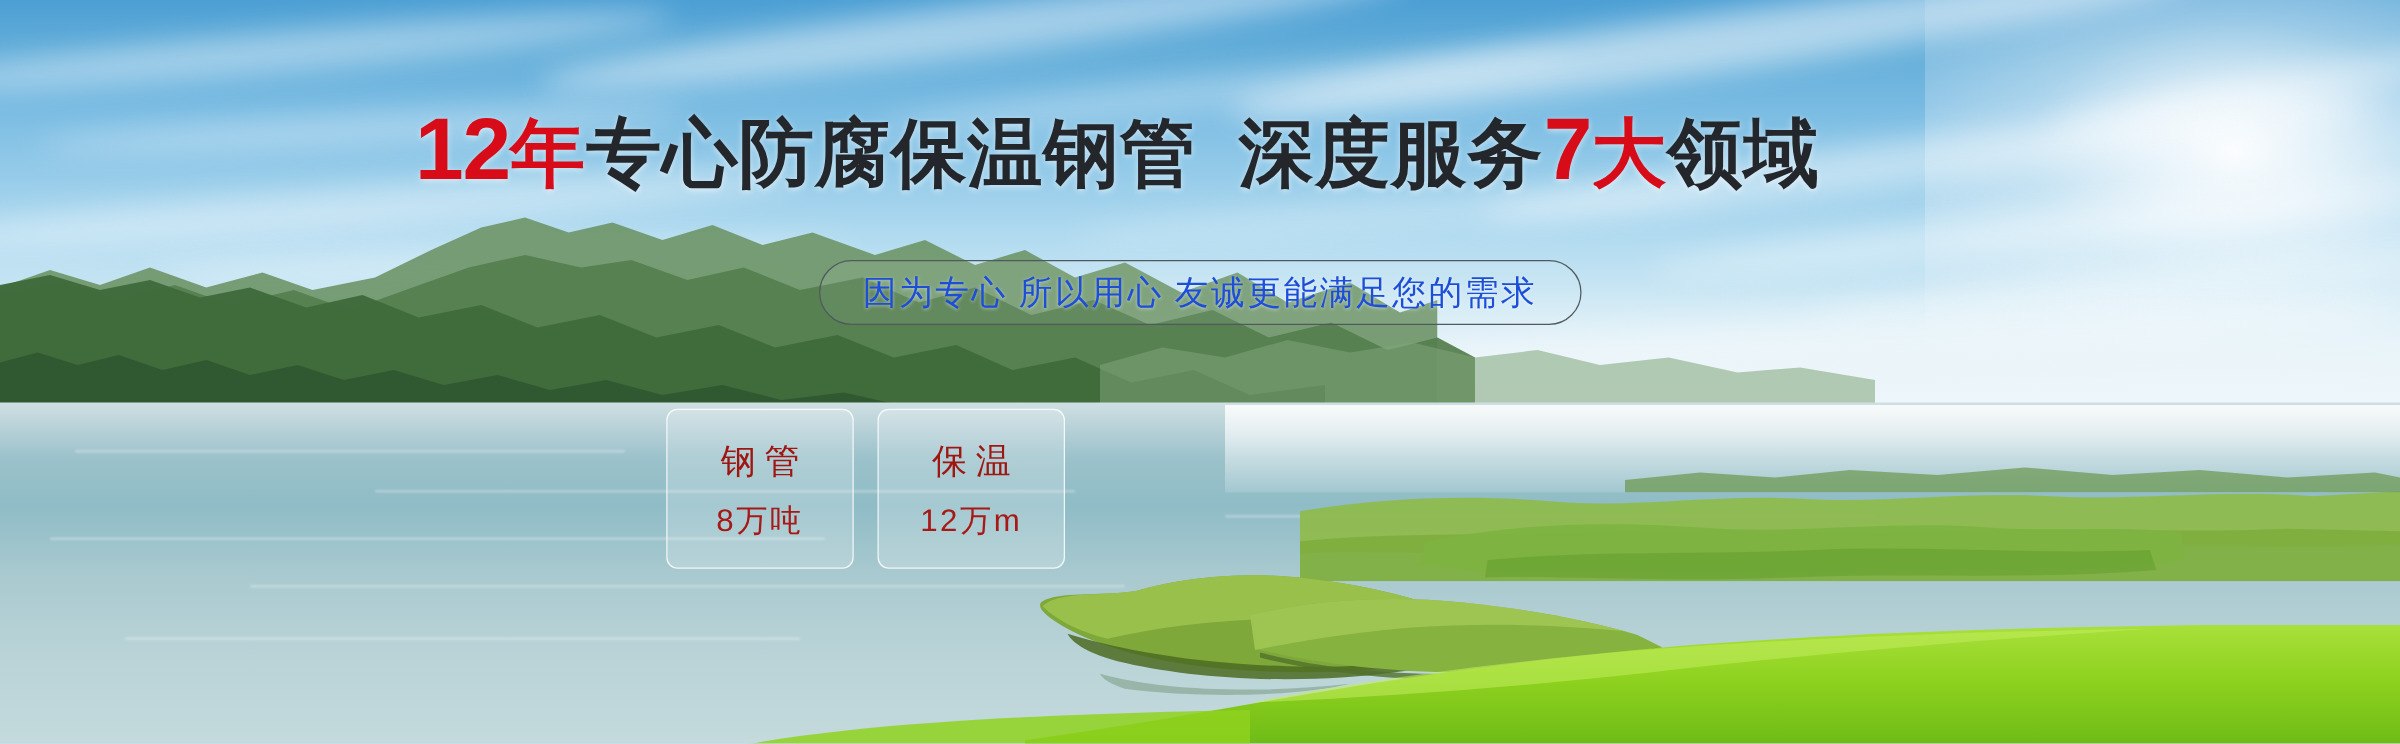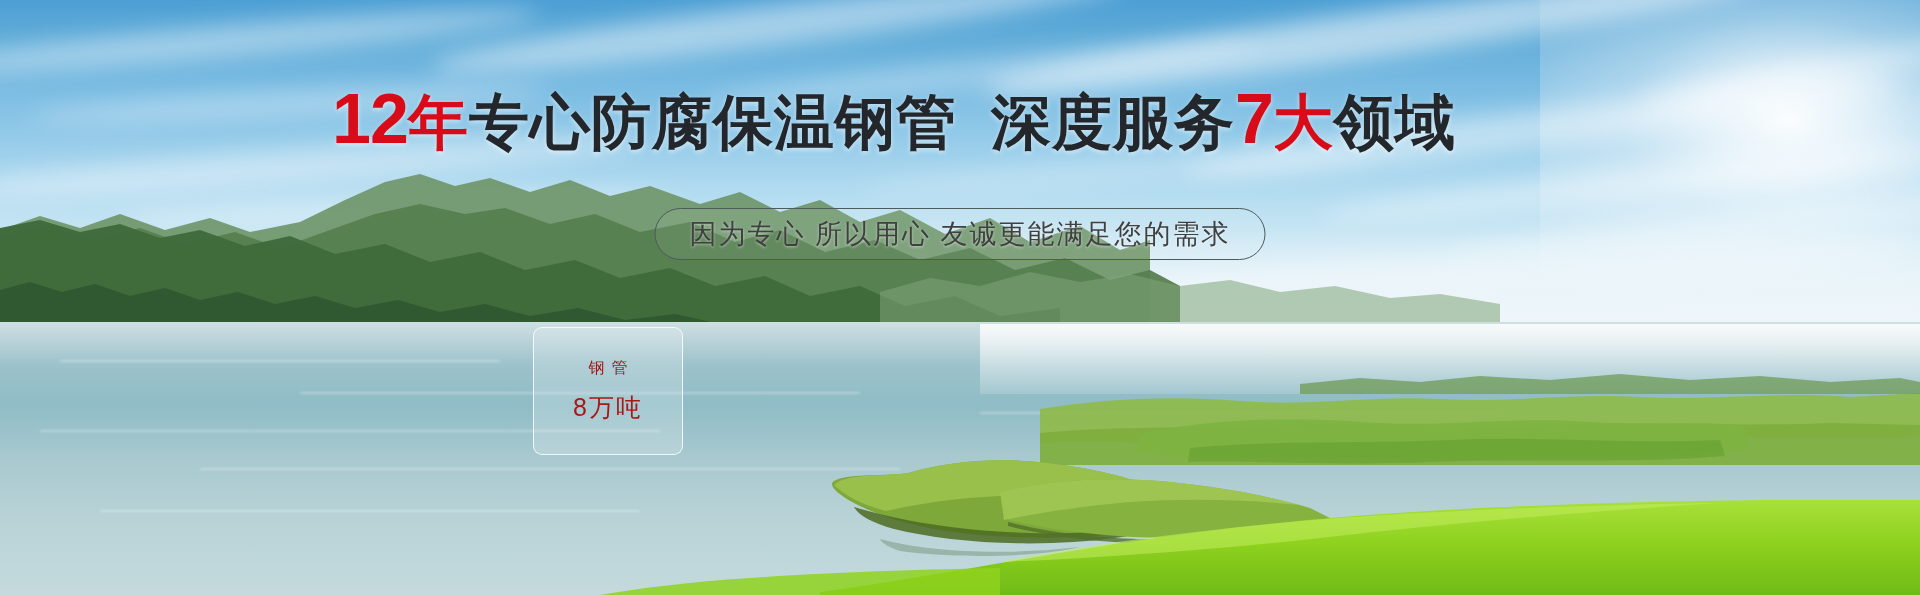--- a/index.html
+++ b/index.html
@@ -123,42 +123,43 @@
     transform:translateX(-50%);
     height:52px;
     padding:0 34px;
     display:flex; align-items:center; justify-content:center;
     border:1px solid #4f5a5e;
     border-radius:26px;
     background:rgba(255,255,255,0.07);
   }
   .subtitle-pill .txt{
     font-size:27px;
-    color:#404040;
+    color:#1d4ed8;
     letter-spacing:2px;
     white-space:nowrap;
     text-shadow:0 1px 3px rgba(255,255,255,.5);
+    font-family:Liberation Serif, serif;
   }
 
   
   .cards{
     position:absolute; left:533px; top:327px;
     display:flex; gap:19px;
   }
   .card{
     width:150px; height:128px;
     border:1px solid rgba(255,255,255,0.82);
     border-radius:9px;
     background:rgba(255,255,255,0.20);
     display:flex; flex-direction:column;
     align-items:center; justify-content:center;
     gap:12px;
   }
   .card .label{
-    font-size:16px; color:#9e1512; letter-spacing:7px;
+    font-size:28px; color:#9e1512; letter-spacing:7px;
     text-indent:7px; font-weight:500;
   }
   .card .value{
     font-size:25px; color:#a61916; letter-spacing:2px; white-space:nowrap;
   }
   .card .value sup{font-size:15px; vertical-align:super; letter-spacing:0;}
 </style>
 </head>
 <body>
 
@@ -325,16 +326,20 @@
   </div>
 
   <div class="cards">
 
     <div class="card">
       <div class="label">钢管</div>
       <div class="value"><span>8万吨</span></div>
     </div>
 
 
+    <div class="card">
+      <div class="label">保温</div>
+      <div class="value"><span>12万m</span></div>
+    </div>
 
   </div>
 
 </div>
 
 </body></html>

